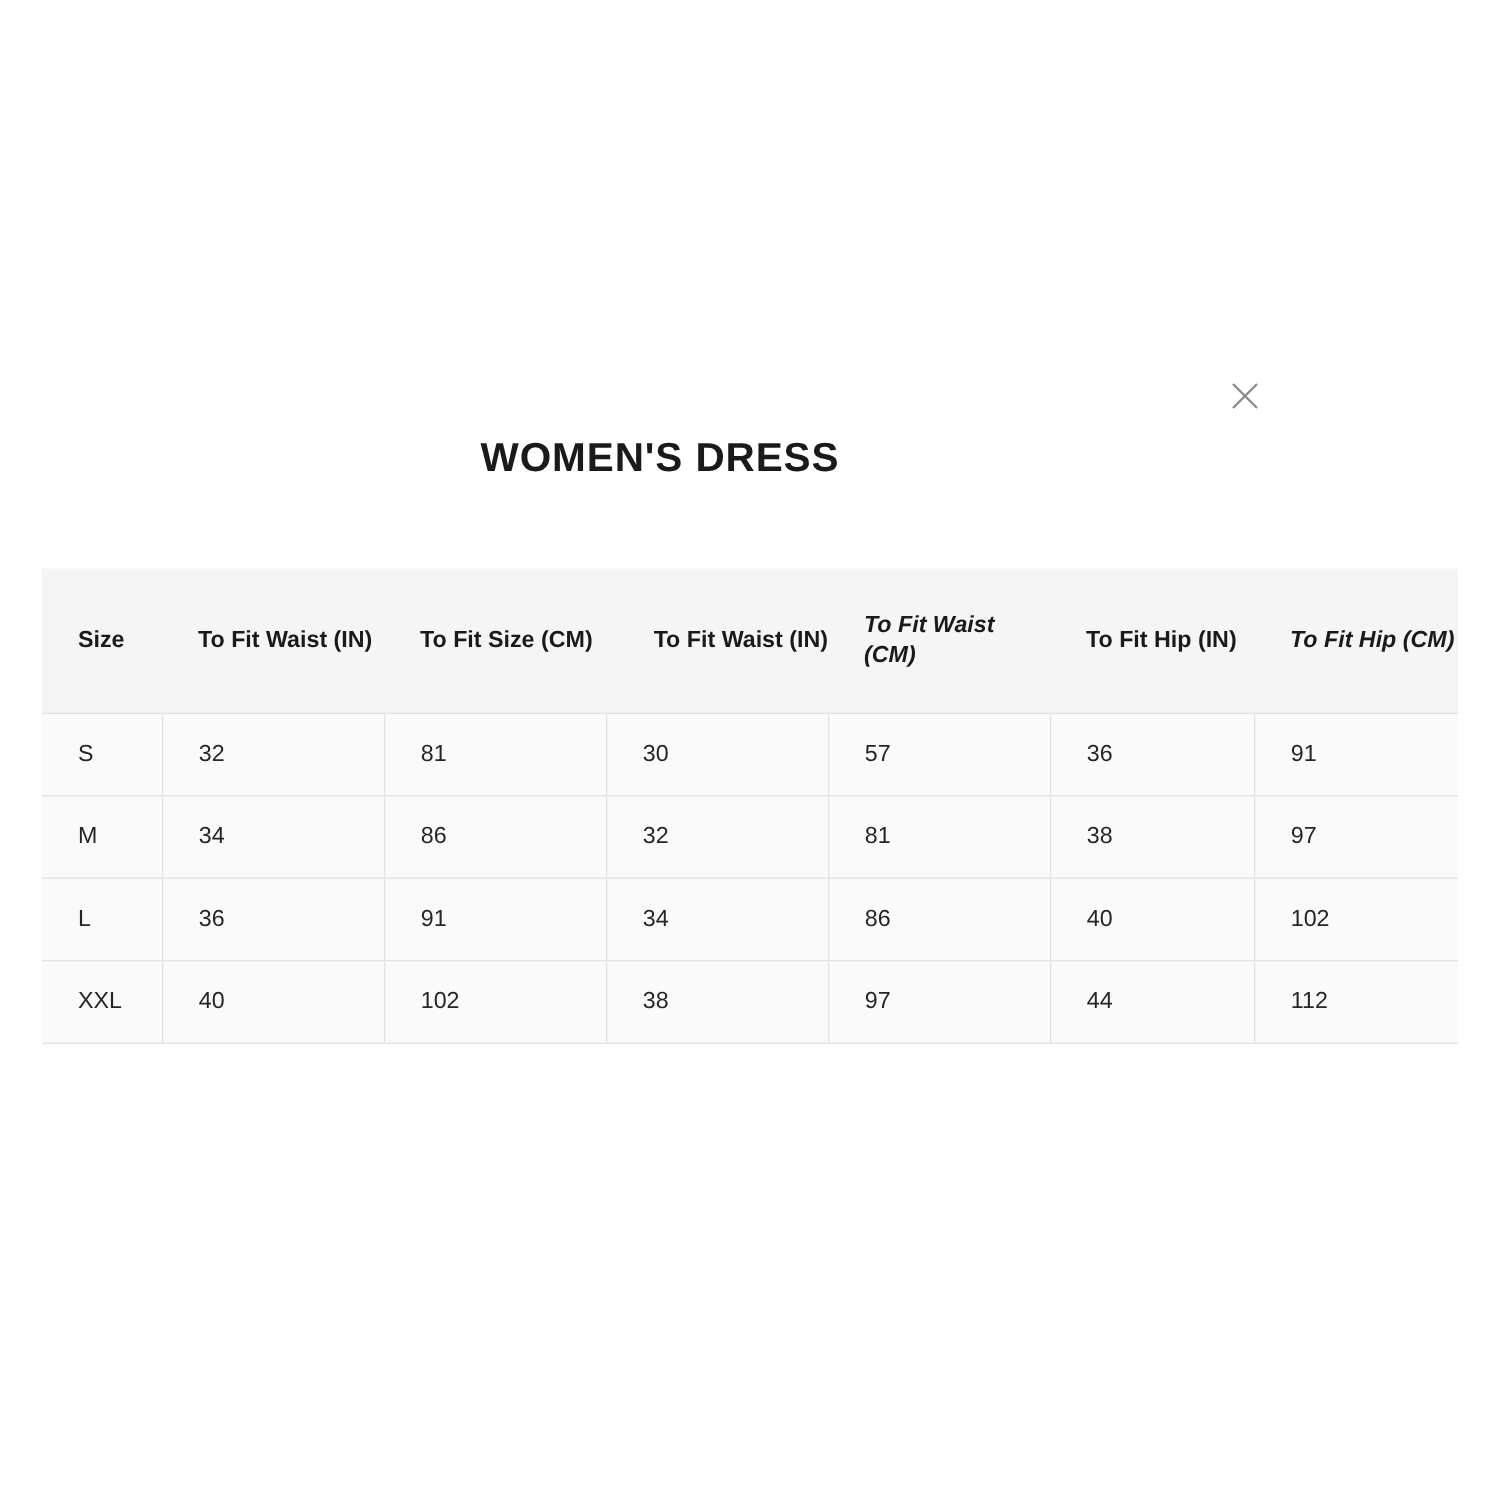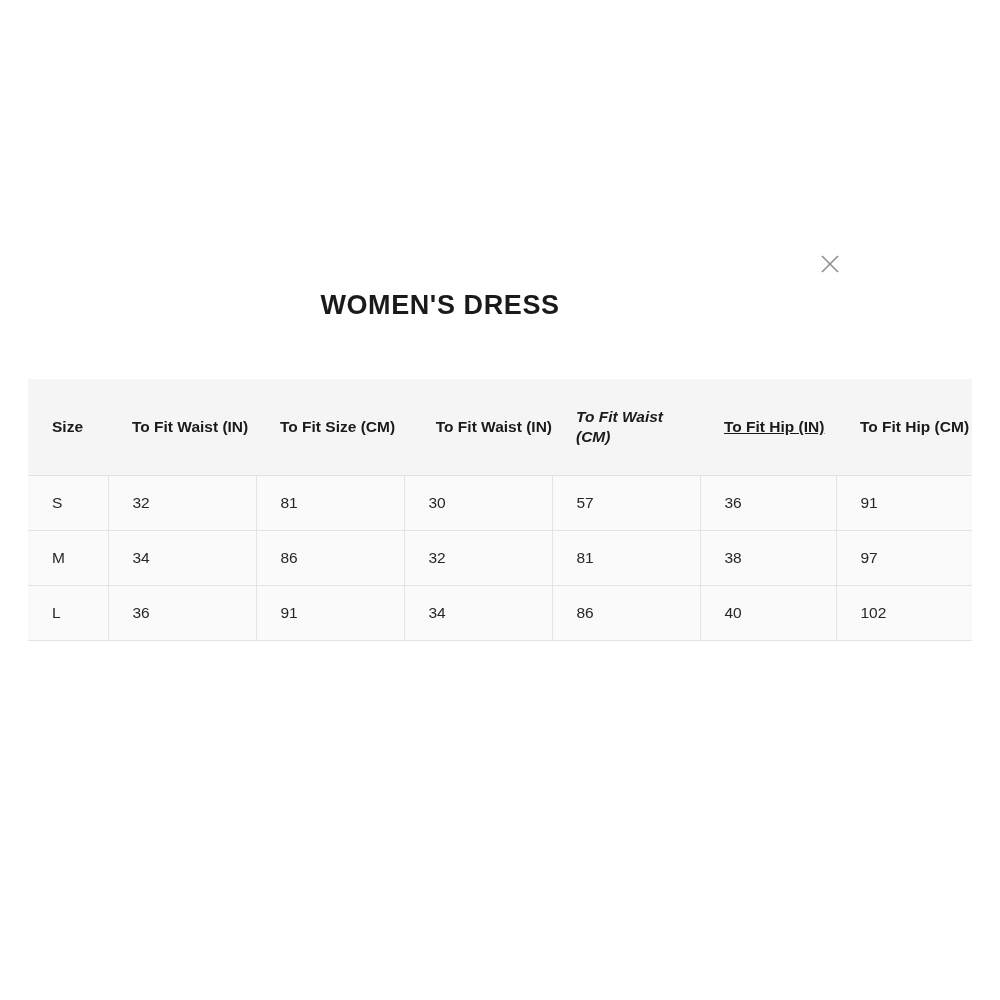--- a/index.html
+++ b/index.html
@@ -71,22 +71,22 @@
     height: 96px;
     box-sizing: border-box;
     border: none;
     line-height: 1.25;
   }
   table.size-table th.col-size { width: 80px; padding-left: 24px; }
   table.size-table th.c2 { width: 148px; }
   table.size-table th.c3 { width: 148px; }
   table.size-table th.c4 { width: 148px; text-align: right; }
   table.size-table th.c5 { width: 148px; font-style: italic; }
-  table.size-table th.c6 { width: 136px; text-decoration: underline; }
-  table.size-table th.c7 { width: 136px; }
+  table.size-table th.c6 { width: 136px; }
+  table.size-table th.c7 { width: 136px; font-style: italic; }
   table.size-table td {
     font-size: 15.5px;
     color: #262626;
     padding: 0 0 0 24px;
     height: 54px;
     background: #fafafa;
     border-top: 1px solid #e3e3e3;
     border-right: 1px solid #e3e3e3;
     vertical-align: middle;
     white-space: nowrap;
@@ -149,17 +149,26 @@
         </tr>
         <tr>
           <td>L</td>
           <td>36</td>
           <td>91</td>
           <td>34</td>
           <td>86</td>
           <td>40</td>
           <td>102</td>
         </tr>
+        <tr>
+          <td>XXL</td>
+          <td>40</td>
+          <td>102</td>
+          <td>38</td>
+          <td>97</td>
+          <td>44</td>
+          <td>112</td>
+        </tr>
       </tbody>
     </table>
   </div>
 
 </div>
 
 </body></html>

